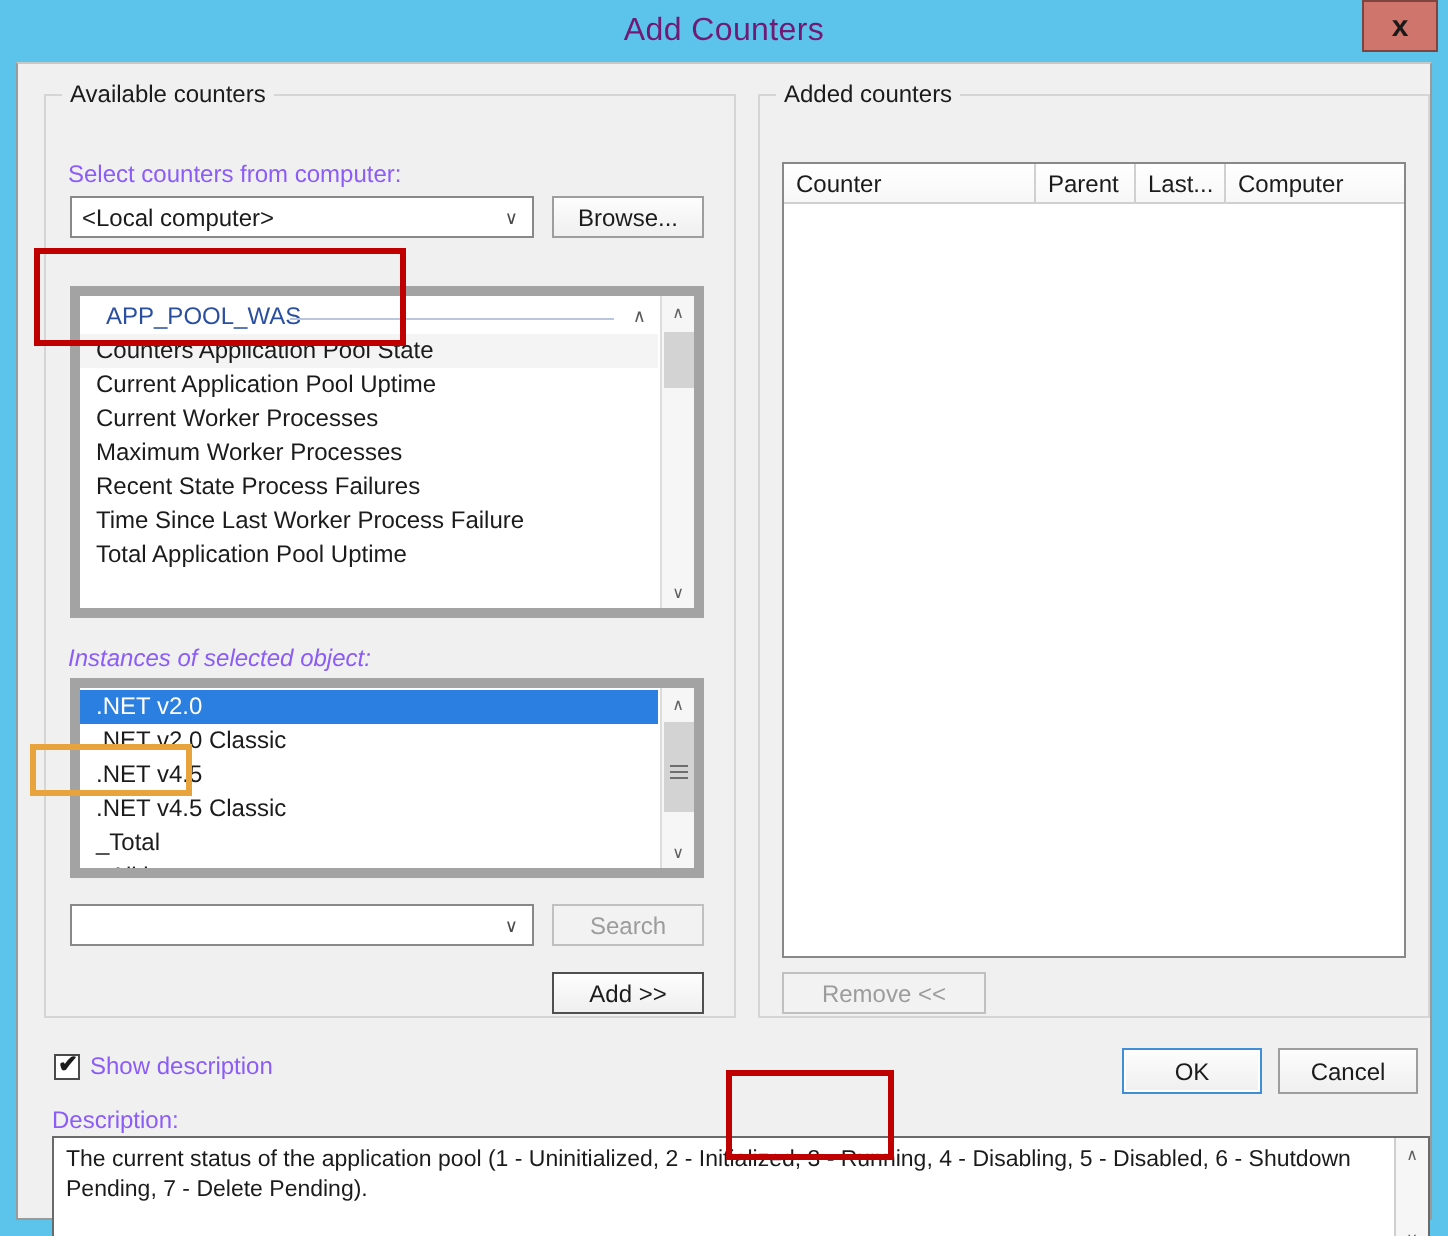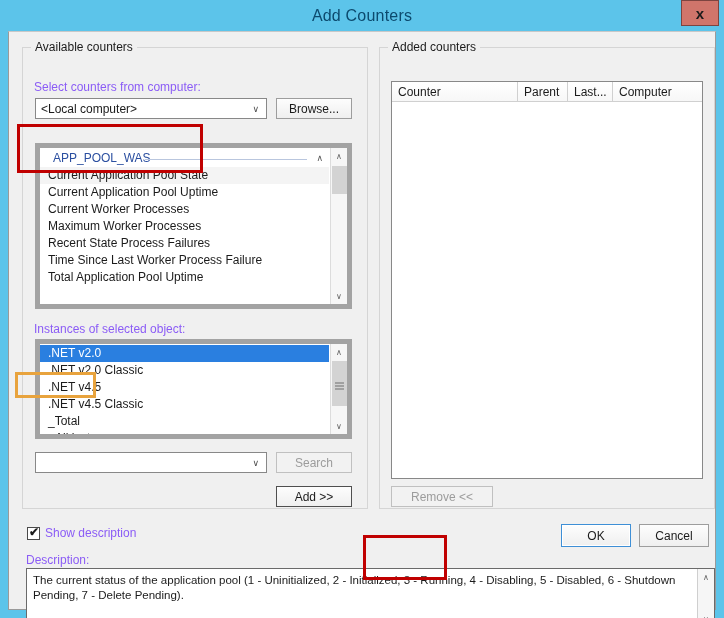--- a/index.html
+++ b/index.html
@@ -22,21 +22,21 @@
   #titlebar {
     position: relative;
     height: 31px;
     background: #5cc4ea;
     display: flex;
     align-items: center;
     justify-content: center;
   }
   #title-text {
     font-size: 16px;
-    color: #0c4a6e;
+    color: #701a75;
     letter-spacing: .2px;
   }
   #close-button {
     position: absolute;
     right: -3px; top: 0px;
     width: 38px; height: 26px;
     background: #d0756b;
     border: 1px solid #7d4440;
     color: #1a1a1a;
     font-size: 15px;
@@ -259,36 +259,36 @@
     <div class="combo" style="left:26px; top:66px; width:232px; height:21px;">
       <span>&lt;Local computer&gt;</span>
       <span class="arrow">∨</span>
     </div>
 
     <div class="btn" style="left:267px; top:66px; width:76px; height:21px;">Browse...</div>
 
     <div class="listbox" style="left:26px; top:111px; width:317px; height:166px;">
       <div id="counters-items" style="position:absolute; left:0; top:2px; right:18px;">
           <div class="listitem group"><span>APP_POOL_WAS</span><span class="rule"></span><span class="caret">∧</span></div>
-          <div class="listitem hover"><span>Current Application Pool State</span></div>
+          <div class="listitem hover"><span>Counters Application Pool State</span></div>
           <div class="listitem"><span>Current Application Pool Uptime</span></div>
           <div class="listitem"><span>Current Worker Processes</span></div>
           <div class="listitem"><span>Maximum Worker Processes</span></div>
           <div class="listitem"><span>Recent State Process Failures</span></div>
           <div class="listitem"><span>Time Since Last Worker Process Failure</span></div>
           <div class="listitem"><span>Total Application Pool Uptime</span></div>
         </div>
       <div class="vscroll" style="right:0; top:0; bottom:0;">
         <div class="arrowbtn up">∧</div>
         <div class="thumb" style="top:18px; height:28px;"></div>
         <div class="arrowbtn dn">∨</div>
       </div>
     </div>
 
-    <div class="lbl" style="left:25px; top:290px;">Instances of selected object:</div>
+    <div class="lbl" style="left:25px; top:290px;font-style:italic;">Instances of selected object:</div>
 
     <div class="listbox" style="left:26px; top:307px; width:317px; height:100px;">
       <div id="instances-items" style="position:absolute; left:0; top:1px; right:18px;">
           <div class="listitem sel"><span>.NET v2.0</span></div>
           <div class="listitem"><span>.NET v2.0 Classic</span></div>
           <div class="listitem"><span>.NET v4.5</span></div>
           <div class="listitem"><span>.NET v4.5 Classic</span></div>
           <div class="listitem"><span>_Total</span></div>
           <div class="listitem"><span>&lt;All instances&gt;</span></div>
         </div>

